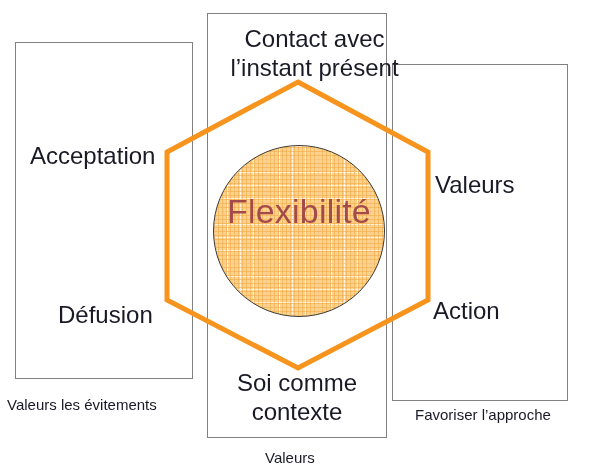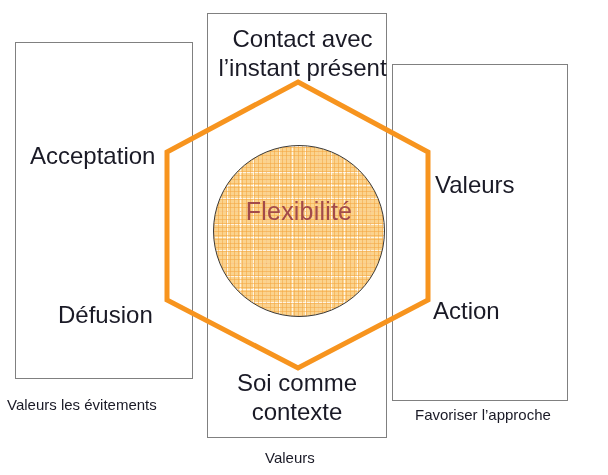--- a/index.html
+++ b/index.html
@@ -56,39 +56,39 @@
       repeating-linear-gradient(90deg, rgba(255,255,255,.75) 0 1px, rgba(255,255,255,0) 1px 13px);
     z-index: 2;
   }
   #core-label {
     position: absolute;
     left: 196px;
     top: 196px;
     width: 206px;
     text-align: center;
     color: #a34a4a;
-    font-size: 25px;
+    font-size: 34px;
     line-height: 31px;
     letter-spacing: .2px;
     z-index: 4;
     white-space: nowrap;
   }
 
   
   .label {
     position: absolute;
     color: #1a1a26;
     font-size: 24px;
     line-height: 29px;
     white-space: nowrap;
     z-index: 5;
   }
   .label.wrap { white-space: normal; text-align: center; }
 
-  #lbl-contact   { left: 207px; top: 24px;  width: 191px; }
+  #lbl-contact   { left: 219px; top: 24px;  width: 191px; }
   #lbl-soi       { left: 205px; top: 368px; width: 184px; }
   #lbl-accept    { left: 30px;  top: 141px; }
   #lbl-defusion  { left: 58px;  top: 300px; }
   #lbl-valeurs   { left: 435px; top: 138px; margin-top: 32px; }
   #lbl-action    { left: 433px; top: 296px; }
 
   .caption {
     position: absolute;
     color: #1a1a26;
     font-size: 15px;

